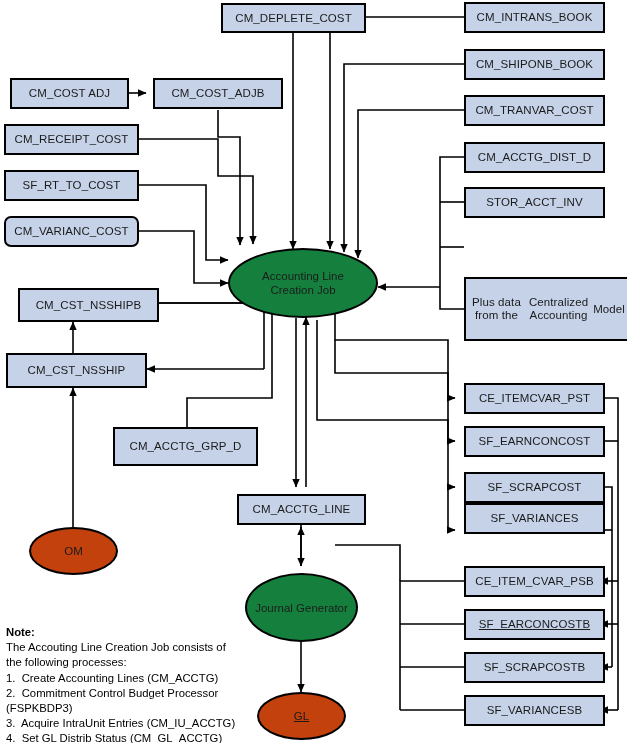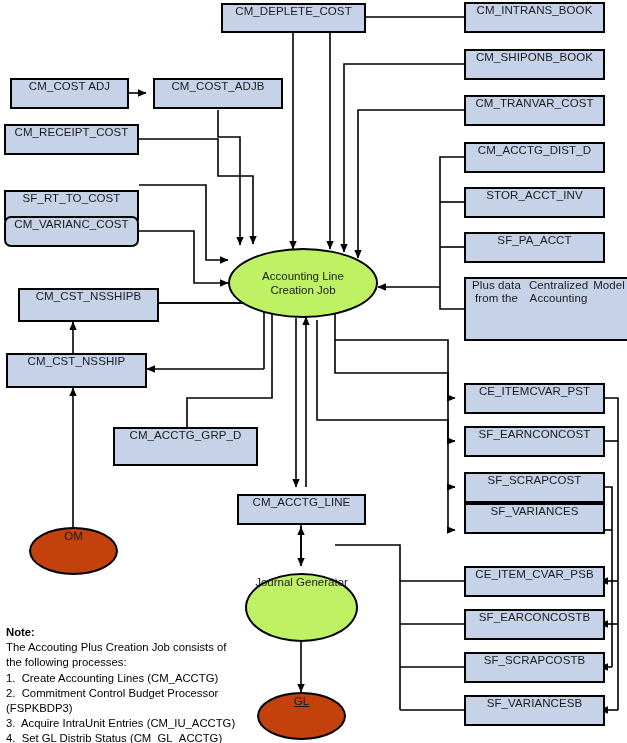--- a/index.html
+++ b/index.html
@@ -20,40 +20,41 @@
     left: 0;
     top: 0;
     width: 627px;
     height: 743px;
     pointer-events: none;
   }
   .node {
     position: absolute;
     box-sizing: border-box;
     display: flex;
+    align-items: center;
     justify-content: center;
     text-align: center;
     color: #1b1b1b;
     z-index: 5;
   }
   .box {
     background: #c5d2e8;
     border: 2px solid #000000;
     font-size: 11.5px;
     line-height: 13px;
     letter-spacing: 0.1px;
     padding: 0 3px;
   }
   .ellipse {
     border-radius: 50%;
     border: 2px solid #000000;
     font-size: 11.5px;
     line-height: 14px;
   }
-  .ellipse.blue { background: #bef264; }
+  .ellipse.blue { background: #15803d; }
   .ellipse.orange { background: #c2410c; }
   .note {
     position: absolute;
     font-size: 11.3px;
     line-height: 15.2px;
     color: #000000;
     z-index: 6;
     width: 270px;
   }
   .note .hdr { font-weight: bold; }
@@ -152,21 +153,21 @@
 
   <div class="node box" style="left:10px; top:78px; width:119px; height:31px;">
     <span>CM_COST ADJ</span>
   </div>
   <div class="node box" style="left:153px; top:78px; width:130px; height:31px;">
     <span>CM_COST_ADJB</span>
   </div>
   <div class="node box" style="left:4px; top:124px; width:135px; height:31px;">
     <span>CM_RECEIPT_COST</span>
   </div>
-  <div class="node box" style="left:4px; top:170px; width:135px; height:31px;margin-top:20px;">
+  <div class="node box" style="left:4px; top:170px; width:135px; height:31px;">
     <span>SF_RT_TO_COST</span>
   </div>
   <div class="node box" style="left:4px; top:216px; width:135px; height:31px;border-radius:7px;">
     <span>CM_VARIANC_COST</span>
   </div>
   <div class="node box" style="left:18px; top:288px; width:141px; height:34px;">
     <span>CM_CST_NSSHIPB</span>
   </div>
   <div class="node box" style="left:6px; top:353px; width:141px; height:35px;">
     <span>CM_CST_NSSHIP</span>
@@ -199,23 +200,20 @@
     <span>CM_SHIPONB_BOOK</span>
   </div>
   <div class="node box" style="left:464px; top:95px; width:141px; height:31px;">
     <span>CM_TRANVAR_COST</span>
   </div>
   <div class="node box" style="left:464px; top:142px; width:141px; height:31px;">
     <span>CM_ACCTG_DIST_D</span>
   </div>
   <div class="node box" style="left:464px; top:187px; width:141px; height:31px;">
     <span>STOR_ACCT_INV</span>
-  </div>
-  <div class="node box" style="left:464px; top:232px; width:141px; height:31px;">
-    <span>SF_PA_ACCT</span>
   </div>
   <div class="node box" style="left:464px; top:277px; width:166px; height:64px; flex-direction:row;">
     <span>Plus data from the</span>
     <span>Centralized Accounting</span>
     <span>Model</span>
   </div>
 
   <div class="node box" style="left:464px; top:383px; width:141px; height:31px;">
     <span>CE_ITEMCVAR_PST</span>
   </div>
@@ -224,33 +222,33 @@
   </div>
   <div class="node box" style="left:464px; top:472px; width:141px; height:31px;">
     <span>SF_SCRAPCOST</span>
   </div>
   <div class="node box" style="left:464px; top:503px; width:141px; height:31px;">
     <span>SF_VARIANCES</span>
   </div>
   <div class="node box" style="left:464px; top:566px; width:141px; height:31px;">
     <span>CE_ITEM_CVAR_PSB</span>
   </div>
-  <div class="node box" style="left:464px; top:609px; width:141px; height:31px;">
+  <div class="node box" style="left:464px; top:609px; width:141px; height:31px;text-decoration:underline;">
     <span>SF_EARCONCOSTB</span>
   </div>
   <div class="node box" style="left:464px; top:652px; width:141px; height:31px;">
     <span>SF_SCRAPCOSTB</span>
   </div>
   <div class="node box" style="left:464px; top:695px; width:141px; height:31px;">
     <span>SF_VARIANCESB</span>
   </div>
 
   <div class="note" style="left:6px; top:625px;">
     <div class="hdr">Note:</div>
-    <div class="ln">The Accouting Plus Creation Job consists of</div>
+    <div class="ln">The Accouting Line Creation Job consists of</div>
     <div class="ln">the following processes:</div>
     <div class="ln">1.  Create Accounting Lines (CM_ACCTG)</div>
     <div class="ln">2.  Commitment Control Budget Processor</div>
     <div class="ln">(FSPKBDP3)</div>
     <div class="ln">3.  Acquire IntraUnit Entries (CM_IU_ACCTG)</div>
     <div class="ln">4.  Set GL Distrib Status (CM_GL_ACCTG)</div>
   </div>
 
 </div>
 

